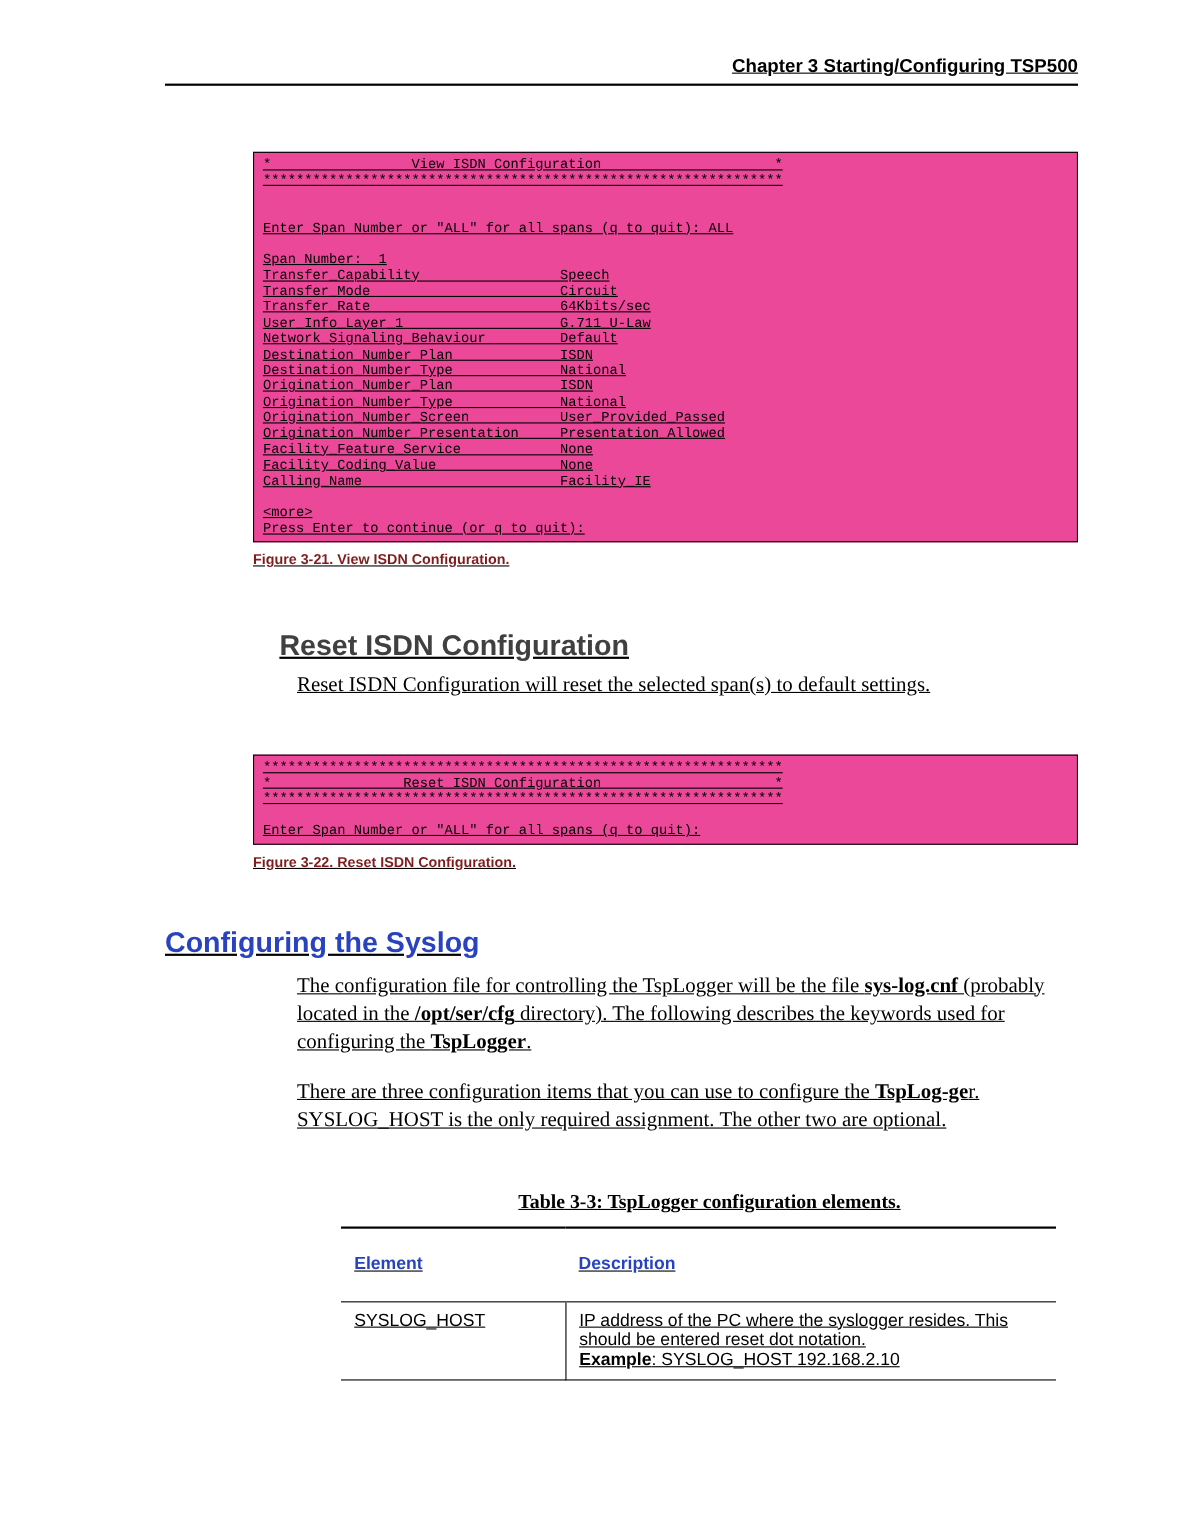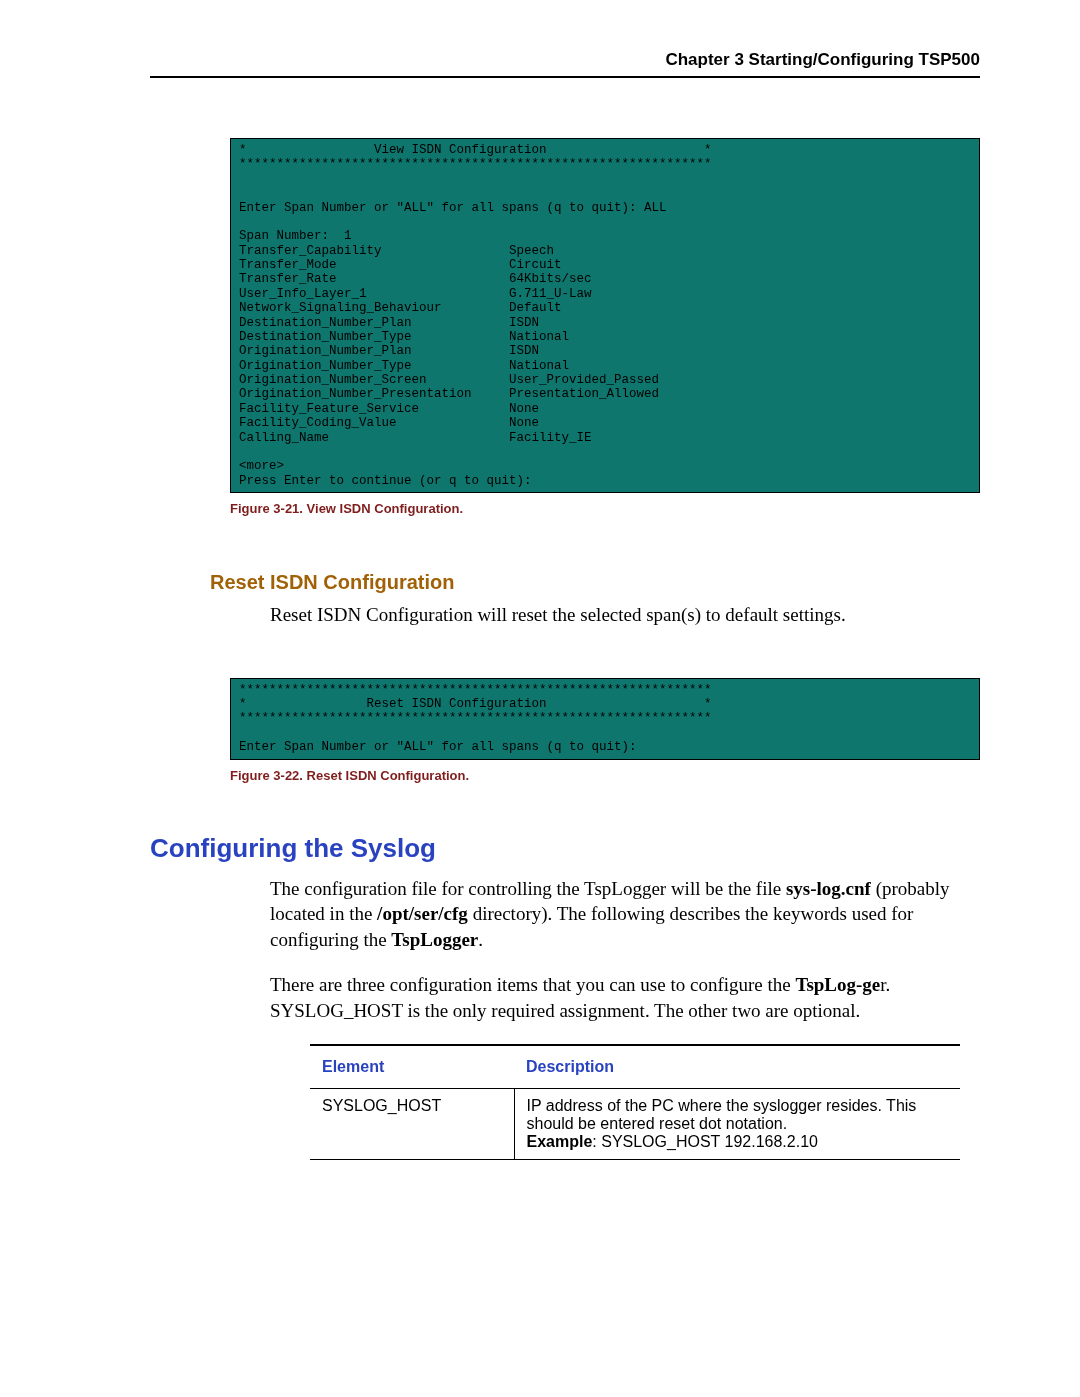--- a/index.html
+++ b/index.html
@@ -8,20 +8,21 @@
     background: #fff;
     font-family: "Times New Roman", Times, serif;
     width: 1080px;
   }
   .page {
     width: 1080px;
     height: 1397px;
     box-sizing: border-box;
     padding: 50px 100px 30px 150px;
     position: relative;
+    text-decoration: underline;
   }
   .header-right {
     text-align: right;
     font-family: Arial, Helvetica, sans-serif;
     font-weight: bold;
     font-size: 17px;
     margin-bottom: 6px;
   }
   .hr-top {
     border: 0;
@@ -30,37 +31,37 @@
   }
   .code-box {
     border: 1px solid #000;
     font-family: "Courier New", Courier, monospace;
     font-size: 12.5px;
     line-height: 1.15;
     white-space: pre;
     padding: 4px 8px;
     margin-left: 80px;
     margin-bottom: 8px;
-    background: #0f766e;
+    background: #ec4899;
     overflow: hidden;
   }
   .figure-caption {
     font-family: Arial, Helvetica, sans-serif;
     font-size: 13px;
     font-weight: bold;
     color: #7f1d1d;
     margin-left: 80px;
     margin-bottom: 40px;
   }
   .h2-section {
-    color: #a16207;
-    font-family: Arial, Helvetica, sans-serif;
-    font-weight: bold;
-    font-size: 20px;
-    margin: 30px 0 8px 60px;
+    color: #404040;
+    font-family: Arial, Helvetica, sans-serif;
+    font-weight: bold;
+    font-size: 26px;
+    margin: 30px 0 8px 104px;
   }
   .h1-section {
     color: #2943c0;
     font-family: Arial, Helvetica, sans-serif;
     font-weight: bold;
     font-size: 26px;
     margin: 50px 0 12px 0;
   }
   .body-indent {
     margin-left: 120px;
@@ -84,21 +85,21 @@
     font-size: 16px;
   }
   .config-table th {
     border-top: 2px solid #000;
     border-bottom: 1px solid #000;
     border-left: 0;
     border-right: 0;
     color: #2943c0;
     font-weight: bold;
     text-align: left;
-    padding: 12px 12px;
+    padding: 24px 12px;
   }
   .config-table td {
     vertical-align: top;
     padding: 8px 12px;
     border-bottom: 1px solid #000;
   }
   .config-table td.sep { border-right: 1px solid #000; }
   .footer {
     position: absolute;
     left: 0;
@@ -177,20 +178,21 @@
   <div class="h1-section">Configuring the Syslog</div>
 
   <div class="body-indent">
     <span>The configuration file for controlling the TspLogger will be the file </span><b>sys-log.cnf</b><span> (probably located in the </span><b>/opt/ser/cfg</b><span> directory).  The following describes the keywords used for configuring the </span><b>TspLogger</b><span>.</span>
   </div>
 
   <div class="body-indent">
     <span>There are three configuration items that you can use to configure the </span><b>TspLog-ge</b><span>r.  SYSLOG_HOST is the only required assignment. The other two are optional.</span>
   </div>
 
+  <div class="table-caption">Table 3-3: TspLogger configuration elements.</div>
 
   <table class="config-table">
     <tbody>
         <tr>
       <th style="width:180px">Element</th>
       <th>Description</th>
     </tr>
     <tr>
       <td class="sep">SYSLOG_HOST</td>
       <td>

